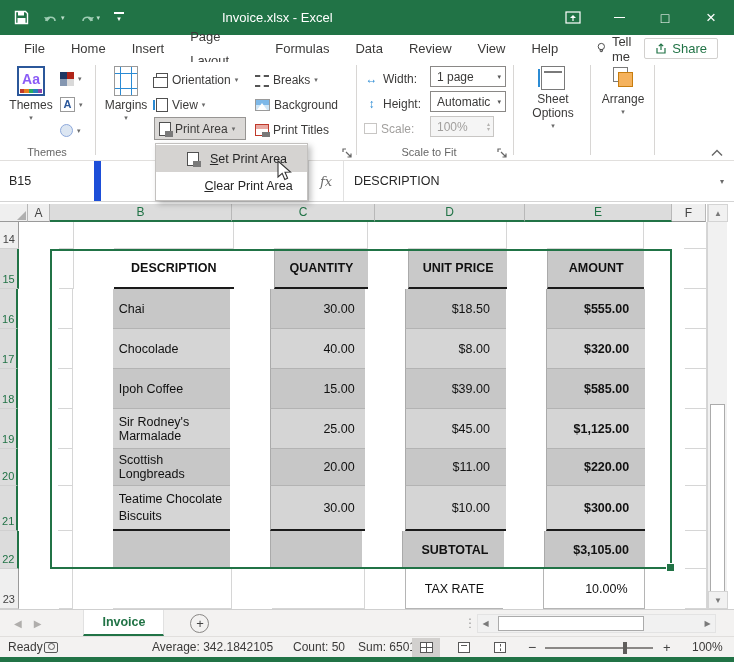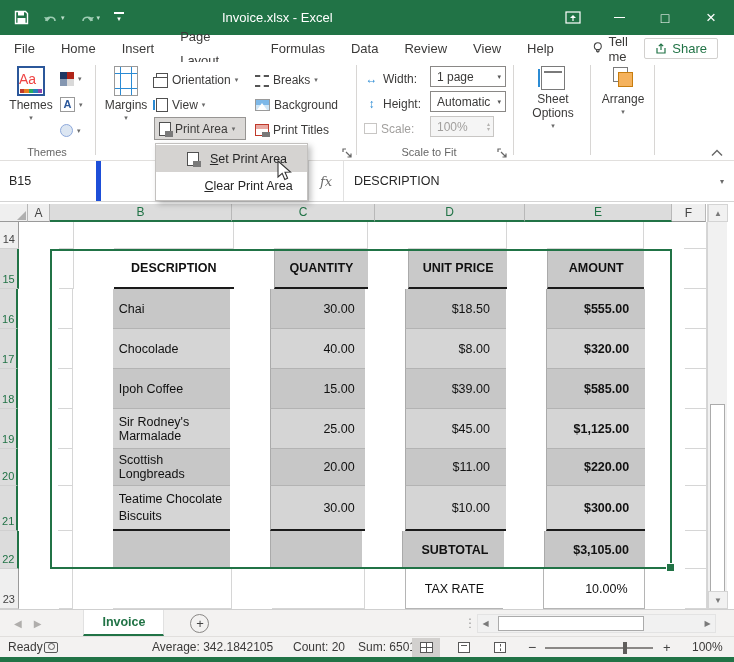--- a/index.html
+++ b/index.html
@@ -12,21 +12,21 @@
   .titlebar { position:absolute; top:0; left:0; width:734px; height:35px; background:#217346; display:flex; align-items:center; }
   .qat { display:flex; align-items:center; gap:14px; padding-left:14px; }
   .qat .btn { display:flex; align-items:center; gap:2px; }
   .carr { font-size:7px; color:#bfe0cd; }
   .win-title { position:absolute; left:222px; top:0; height:35px; line-height:35px; color:#fff; font-size:13px; }
   .win-ctrls { position:absolute; right:0; top:0; height:35px; display:flex; align-items:center; }
   .win-ctrls .wc { width:46px; height:35px; display:flex; align-items:center; justify-content:center; color:#fff; font-size:14px; }
   
   .menubar { position:absolute; top:35px; left:0; width:734px; height:27px; background:#fff; display:flex; align-items:center; font-size:13px; }
   .mtab { padding:0 13px; line-height:24px; color:#3b3a39; position:relative; }
-  .mtab.first { margin-left:1px; }
+  .mtab.first { margin-left:11px; }
   .mtab.active { font-weight:normal; }
   .mtab.active::after { content:""; position:absolute; left:12px; right:12px; bottom:-1px; height:3px; background:#217346; }
   .tellme { display:flex; align-items:center; gap:6px; margin-left:26px; }
   .sharebtn { margin-left:auto; margin-right:16px; border:1px solid #d2d0ce; border-radius:2px; color:#217346; padding:2px 10px; display:flex; align-items:center; gap:5px; font-size:13px; }
   
   .ribbon { position:absolute; top:62px; left:0; width:734px; height:99px; background:#fff; border-bottom:1px solid #e1dfdd; font-size:12px; }
   .rsep { position:absolute; top:3px; height:90px; width:1px; background:#d8d6d4; }
   .grouplabel { position:absolute; top:84px; font-size:11px; color:#666; text-align:center; }
   .bigbtn { position:absolute; top:4px; display:flex; flex-direction:column; align-items:center; gap:2px; }
   .bigbtn .lbl { font-size:12px; color:#3b3a39; }
@@ -34,21 +34,21 @@
   .smallrow { position:absolute; height:23px; display:flex; align-items:center; gap:4px; font-size:12px; color:#3b3a39; }
   .combo { position:absolute; height:21px; background:#fff; border:1px solid #8a8886; display:flex; align-items:center; font-size:12px; padding-left:6px; }
   .combo .cv { flex:1; }
   .combo .carrb { font-size:7px; color:#555; padding-right:4px; }
   .combo.disabled { background:#f5f5f5; border-color:#c8c6c4; color:#a19f9d; }
   .spin { display:flex; flex-direction:column; font-size:6px; color:#b5b3b1; padding-right:3px; line-height:5px; }
   .dim { color:#a19f9d !important; }
   .pressed { background:#dbd9d7; border:1px solid #979593; }
   .launcher, .collapse { position:absolute; }
   
-  .ic-themes { width:28px; height:30px; border:2px solid #2b579a; background:#fff; position:relative; font-weight:normal; color:#ef4444; font-size:14px; text-align:left; line-height:22px; }
+  .ic-themes { width:28px; height:30px; border:2px solid #2b579a; background:#fff; position:relative; font-weight:bold; color:#8b5cf6; font-size:14px; text-align:center; line-height:22px; }
   .ic-themes .dots { position:absolute; bottom:1px; left:1px; right:1px; height:4px; background:linear-gradient(90deg,#c0392b 0 20%,#e67e22 0 40%,#27ae60 0 60%,#2980b9 0 80%,#8e44ad 0); }
   .ic-colors { width:14px; height:14px; display:grid; grid-template-columns:7px 7px; grid-template-rows:7px 7px; }
   .ic-colors i:nth-child(1){background:#1f3864;} .ic-colors i:nth-child(2){background:#b02418;}
   .ic-colors i:nth-child(3){background:#8496b0;} .ic-colors i:nth-child(4){background:#d9d9d9;}
   .ic-fonts { width:15px; height:15px; border:1px solid #9a9a9a; color:#2b579a; font-weight:bold; font-size:11px; text-align:center; line-height:13px; background:#fff; }
   .ic-effects { width:13px; height:13px; border:1px solid #8ea9db; border-radius:50%; background:#dce6f2; }
   .ic-margins { width:24px; height:30px; border:1px solid #9a9a9a; background:#fff; position:relative; }
   .ic-margins::before { content:""; position:absolute; left:5px; right:5px; top:0; bottom:0; border-left:1px solid #2b8bd4; border-right:1px solid #2b8bd4; }
   .ic-margins::after { content:""; position:absolute; left:0; right:0; top:6px; bottom:6px; border-top:1px solid #2b8bd4; border-bottom:1px solid #2b8bd4; }
   .ic-page { width:12px; height:14px; border:1px solid #505050; background:#fff; position:relative; flex:none; }
@@ -70,21 +70,21 @@
   .ic-arrange::after { content:""; position:absolute; left:7px; top:6px; width:13px; height:13px; border:1px solid #c87d0e; background:#f5b25c; }
   
   .dropdown { position:absolute; left:155px; top:143px; width:153px; background:#fff; border:1px solid #c3c1bf; box-shadow:3px 3px 6px rgba(0,0,0,.25); z-index:50; padding:1px 0; }
   .ditem { height:27px; display:flex; align-items:center; font-size:12.5px; color:#262626;justify-content:center; }
   .ditem.hl { background:#d5d3d1; }
   .ditem .dicon { width:34px; display:flex; justify-content:center; }
   .u { text-decoration:underline; }
   .cursor { position:absolute; left:276px; top:160px; z-index:60; }
   
   .fbar { position:absolute; top:161px; left:0; width:734px; height:41px; background:#fff; border-bottom:1px solid #d4d4d4; font-size:12.5px; }
-  .namebox { position:absolute; left:0; top:0; width:101px; height:40px; border-right:5px solid #1d4ed8; display:flex; align-items:center; padding-left:9px; color:#262626; }
+  .namebox { position:absolute; left:0; top:0; width:101px; height:40px; border-right:7px solid #1d4ed8; display:flex; align-items:center; padding-left:9px; color:#262626; }
   .fxbtn { position:absolute; left:308px; top:0; width:36px; height:40px; border-left:1px solid #e1e1e1; border-right:1px solid #e1e1e1; display:flex; align-items:center; justify-content:center; font-family:"DejaVu Serif", serif; font-style:italic; color:#6a6a6a; font-size:13px; }
   .ftext { position:absolute; left:354px; top:0; height:40px; display:flex; align-items:center; color:#262626; }
   .fexpand { position:absolute; right:10px; top:0; height:40px; display:flex; align-items:center; color:#6a6a6a; font-size:8px; }
   
   .sheet { position:absolute; top:204px; left:0; width:707px; height:405px; background:#fff; }
   .hrow { display:flex; height:18px; }
   .hc { font-size:12px; display:flex; align-items:center; justify-content:center; border-right:1px solid #b8b8b8; border-bottom:1px solid #9a9a9a; background:#efefef; color:#444; }
   .hc.sel { background:#dcdcdc; color:#217346; border-bottom:2px solid #217346; }
   .corner { position:relative; background:#efefef; border-right:1px solid #b8b8b8; border-bottom:1px solid #9a9a9a; }
   .corner::after { content:""; position:absolute; right:1px; bottom:1px; border-left:9px solid transparent; border-bottom:9px solid #b0b0b0; }
@@ -503,21 +503,21 @@
         </span>
     </div>
   </div>
 
   <div class="statusbar">
     <span class="sitem" style="left:8px;">Ready</span>
     <span class="sitem" style="left:44px;">
         <span class="ic-macro"></span>
       </span>
     <span class="sitem" style="left:152px;">Average: 342.1842105</span>
-    <span class="sitem" style="left:293px;">Count: 20</span>
+    <span class="sitem" style="left:293px;">Count: 50</span>
     <span class="sitem" style="left:358px;">Sum: 6501.5</span>
     <span class="viewbtn on" style="left:412px;">
         <span class="ic-grid"></span>
       </span>
     <span class="viewbtn" style="left:450px;">
         <span class="ic-plview"></span>
       </span>
     <span class="viewbtn" style="left:486px;">
         <span class="ic-pbview"></span>
       </span>

